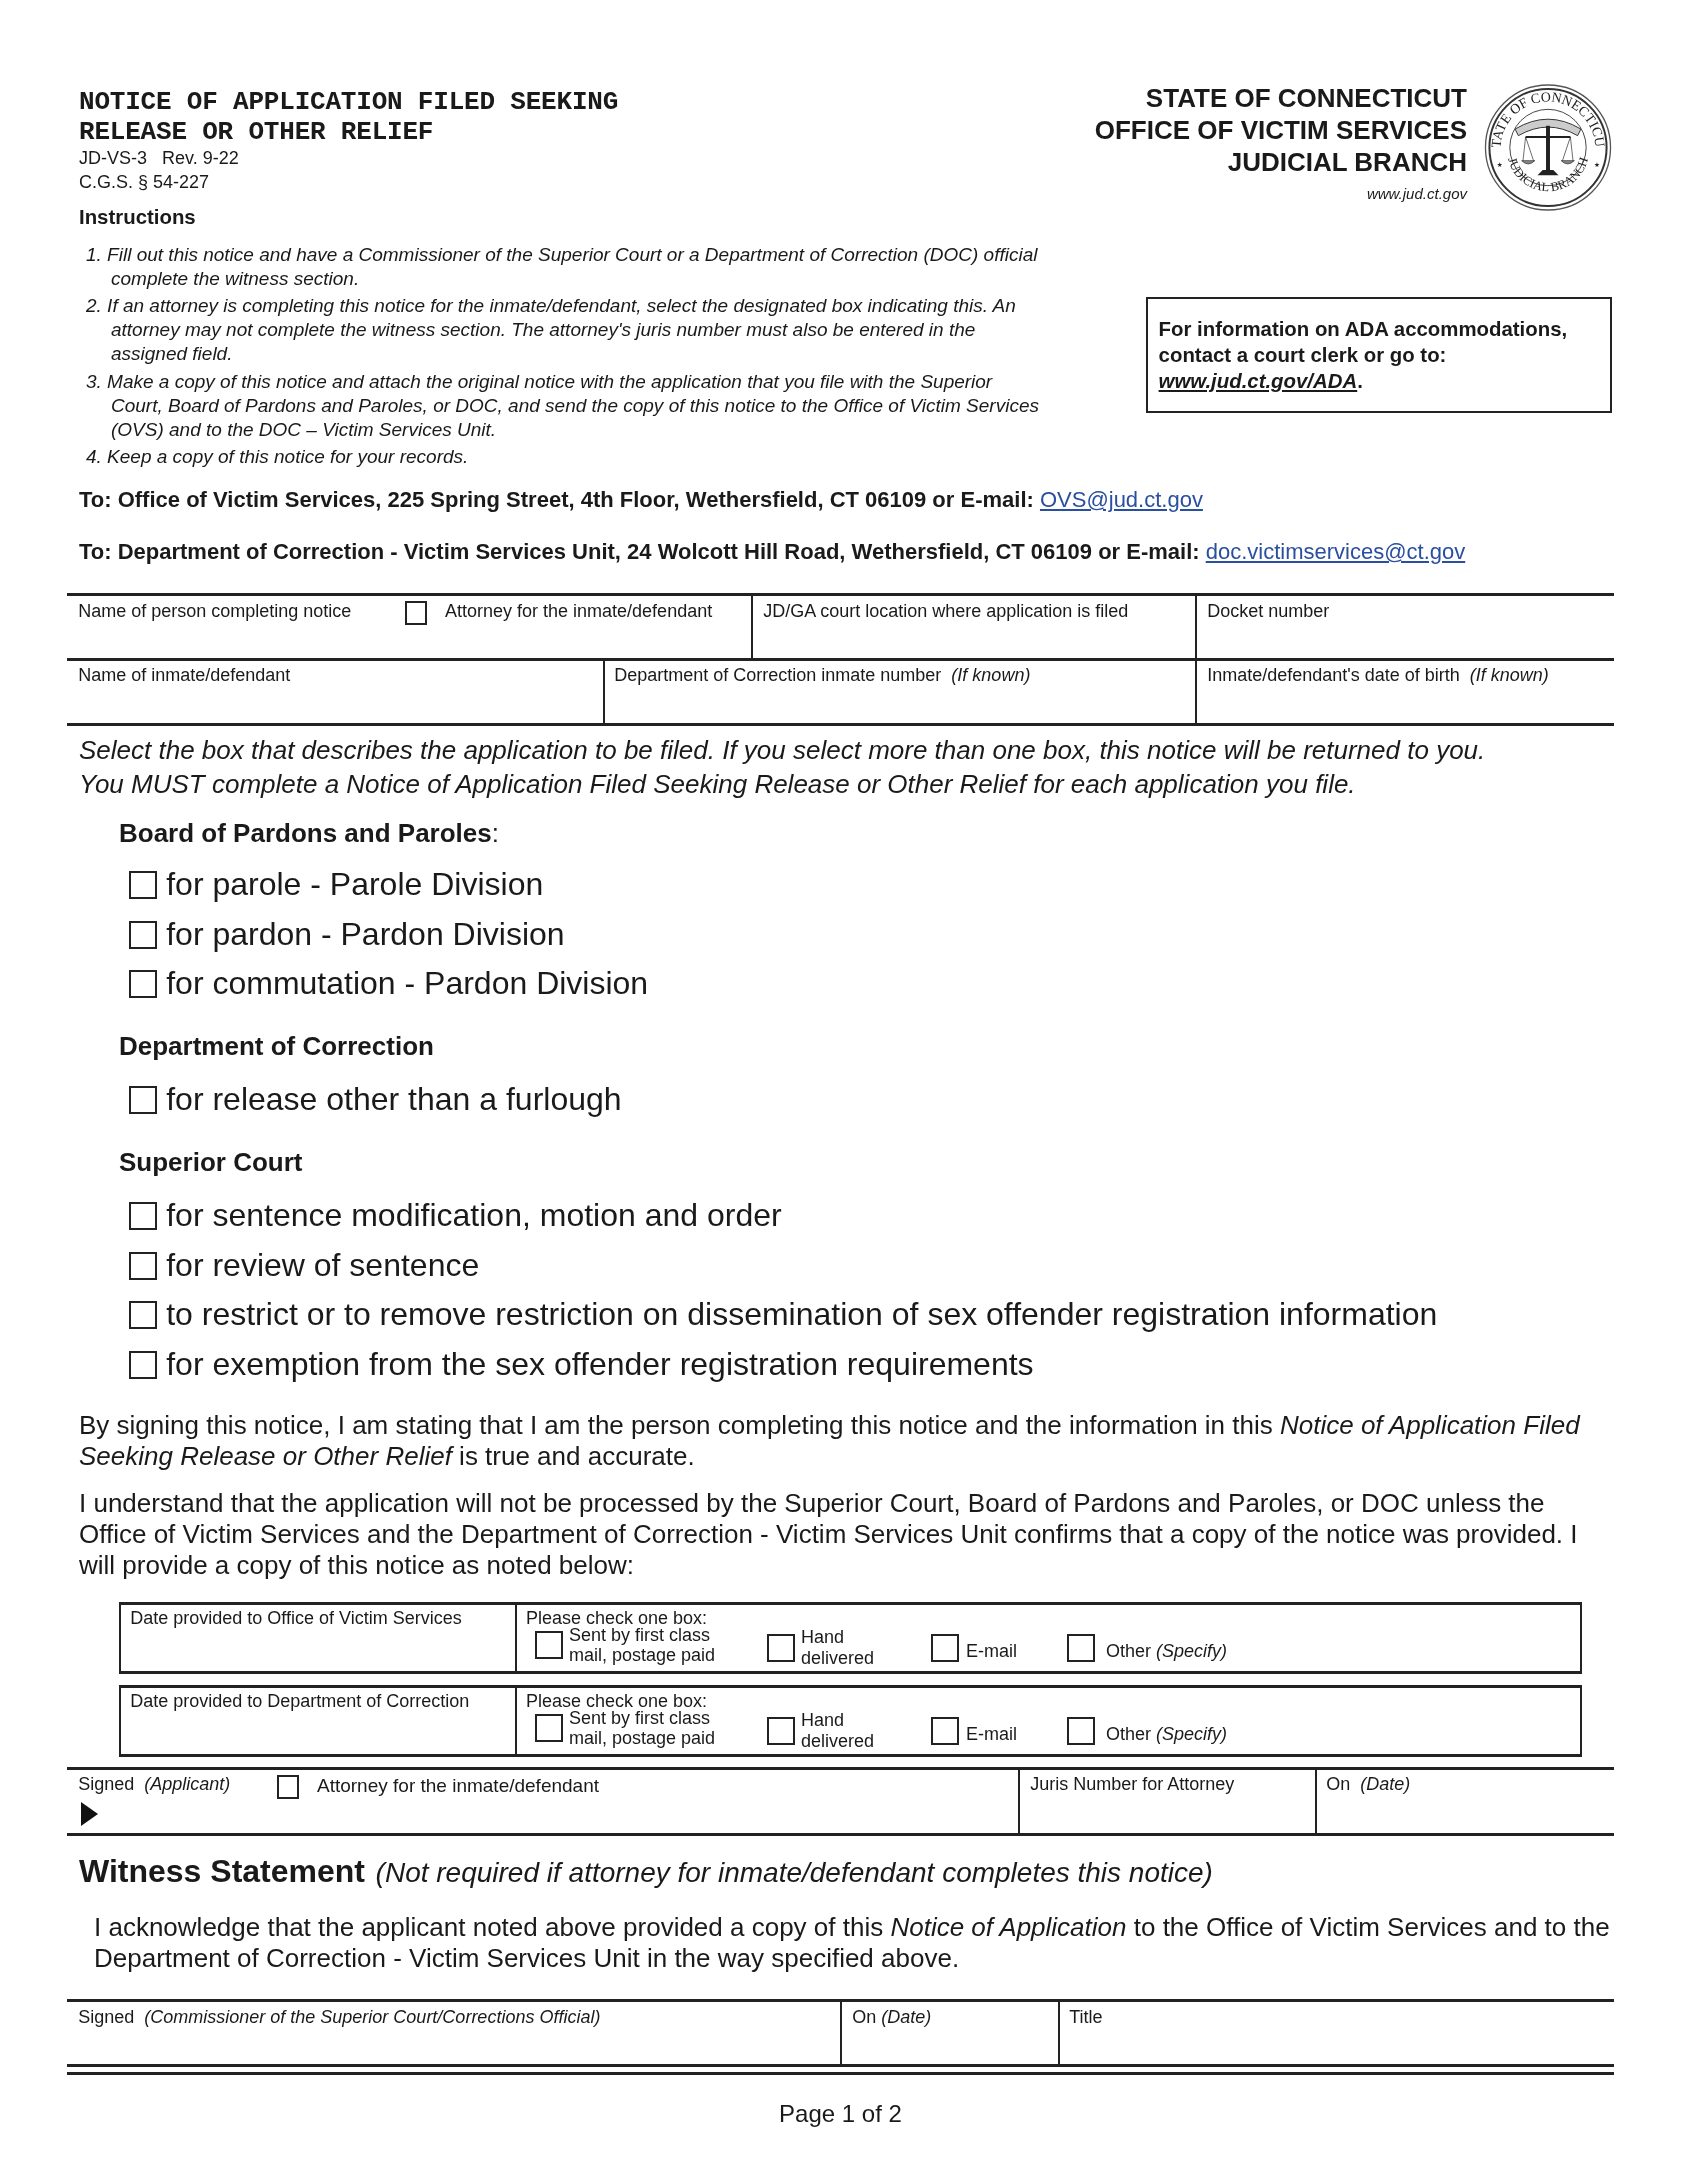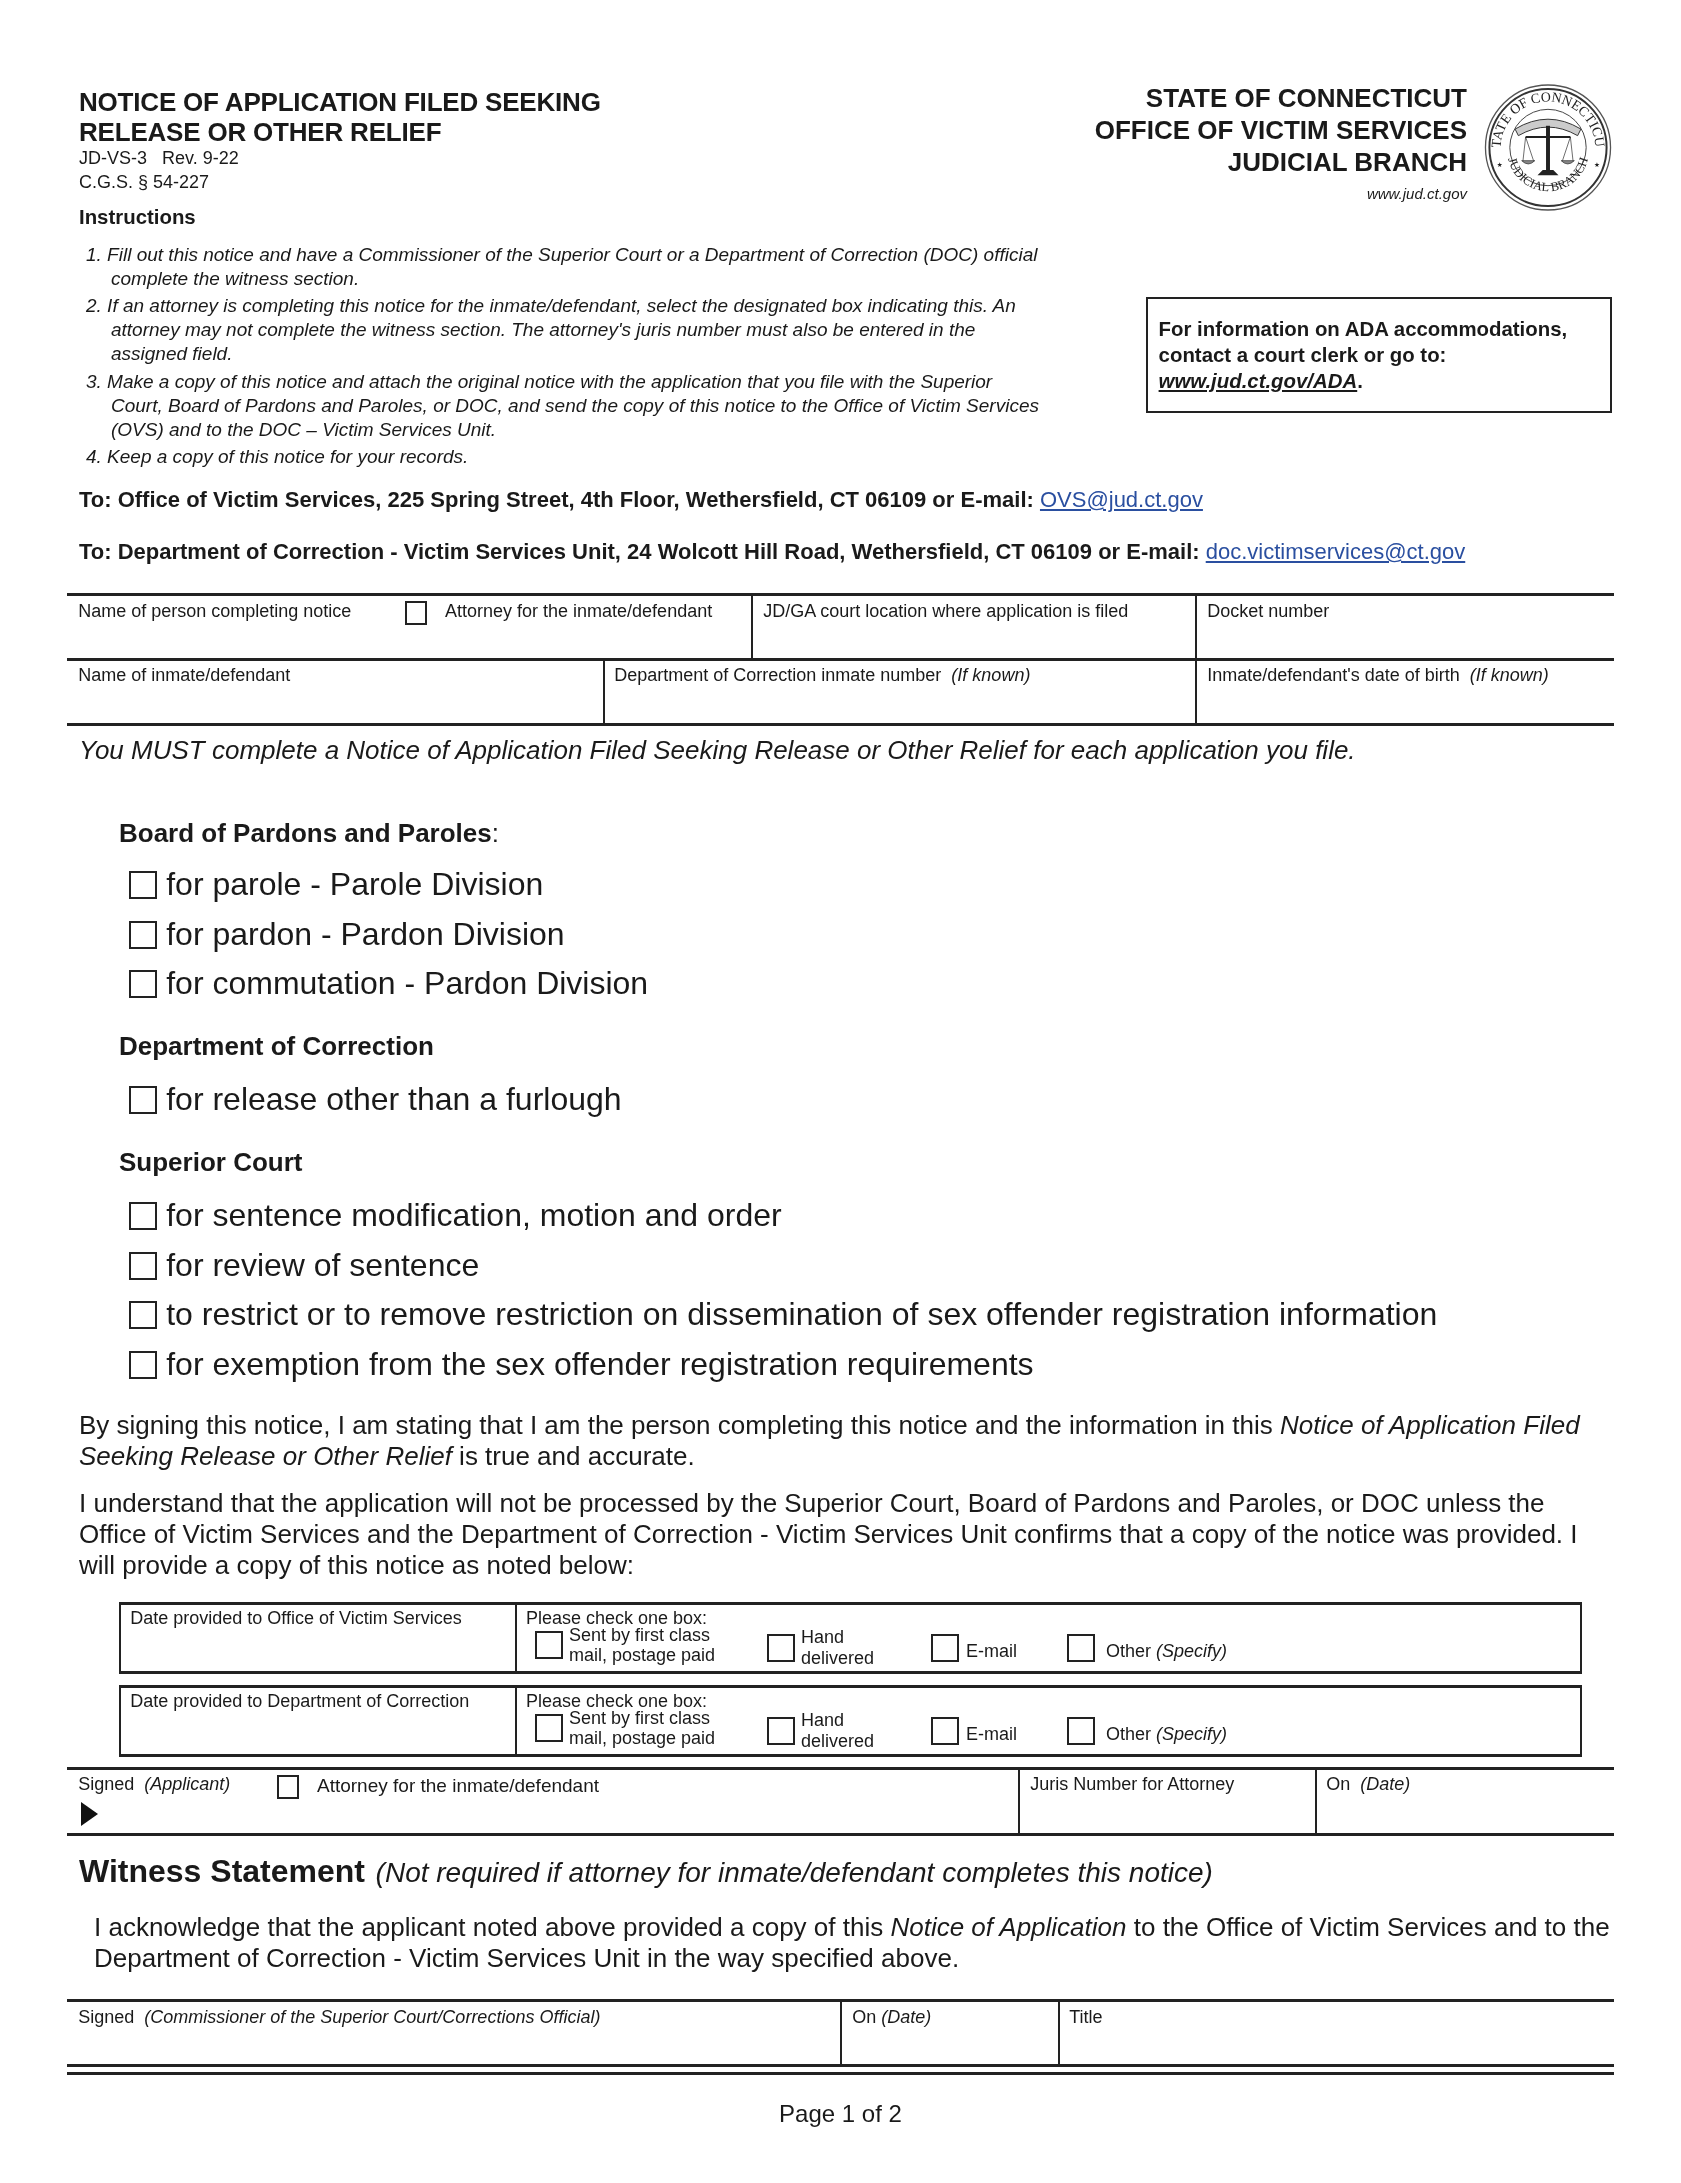--- a/index.html
+++ b/index.html
@@ -1,18 +1,18 @@
 <!DOCTYPE html>
 <html style="font-size:10.6px"><head>
 <meta charset="utf-8">
 <style>
   html, body { margin:0; padding:0; background:#ffffff; }
   body { width:1681px; height:2183px; position:relative; overflow:hidden; font-family:"Liberation Sans", sans-serif; color:#1a1a1a; }
   .abs { position:absolute; }
-  .title { left:79px; top:87px; font-size:26px; font-weight:bold; line-height:30px; letter-spacing:-0.2px; }
+  .title { left:79px; top:87px; font-size:26px; font-weight:bold; line-height:30px; letter-spacing:-0.2px;font-family:Liberation Mono, monospace; }
   .formid { left:79px; top:146px; font-size:18px; line-height:24px; }
   .instr-h { left:79px; top:206px; font-size:20.4px; font-weight:bold; }
   .instr { left:79px; top:236px; width:956px; font-size:19px; font-style:italic; line-height:24px; }
   .instr li { list-style:none; padding-left:25px; text-indent:-25px; margin-bottom:3.3px; }
   .hdr-right { right:214px; top:82px; text-align:right; font-size:26px; font-weight:bold; line-height:32px; }
   .hdr-right .url { font-weight:normal; font-style:italic; font-size:15px; }
   .seal { left:1482px; top:83px; width:132px; height:129px; }
   .ada { left:1146px; top:297px; width:462px; height:112px; border:2.6px solid #222; box-sizing:content-box; }
   .ada-inner { padding:17px 9.2px 0 10.6px; font-size:20.4px; font-weight:bold; line-height:26px; }
   .ada a { color:#1a1a1a; font-style:italic; text-decoration:underline; }
@@ -124,20 +124,21 @@
   <span class="cell-label" style="left:9.2px;top:4px;">Name of inmate/defendant</span>
 </div>
 <div class="abs" style="left:605px;top:661px;width:589px;height:61px;">
   <span class="cell-label" style="left:9.2px;top:4px;"><span>Department of Correction inmate number</span>&nbsp;&nbsp;<i>(If known)</i></span>
 </div>
 <div class="abs" style="left:1198px;top:661px;width:415px;height:61px;">
   <span class="cell-label" style="left:9.2px;top:4px;"><span>Inmate/defendant's date of birth</span>&nbsp;&nbsp;<i>(If known)</i></span>
 </div>
 
 <div class="abs select-txt">
+  <div>Select the box that describes the application to be filed. If you select more than one box, this notice will be returned to you.</div>
   <div>You MUST complete a Notice of Application Filed Seeking Release or Other Relief for each application you file.</div>
 </div>
 
 <div class="sec-h" style="top:818px;"><span>Board of Pardons and Paroles</span><span style="font-weight:normal">:</span></div>
 <label class="opt" style="top:866px;">
     <span class="cbox"></span>
     <span>for parole - Parole Division</span>
   </label>
 <label class="opt" style="top:916px;">
     <span class="cbox"></span>

